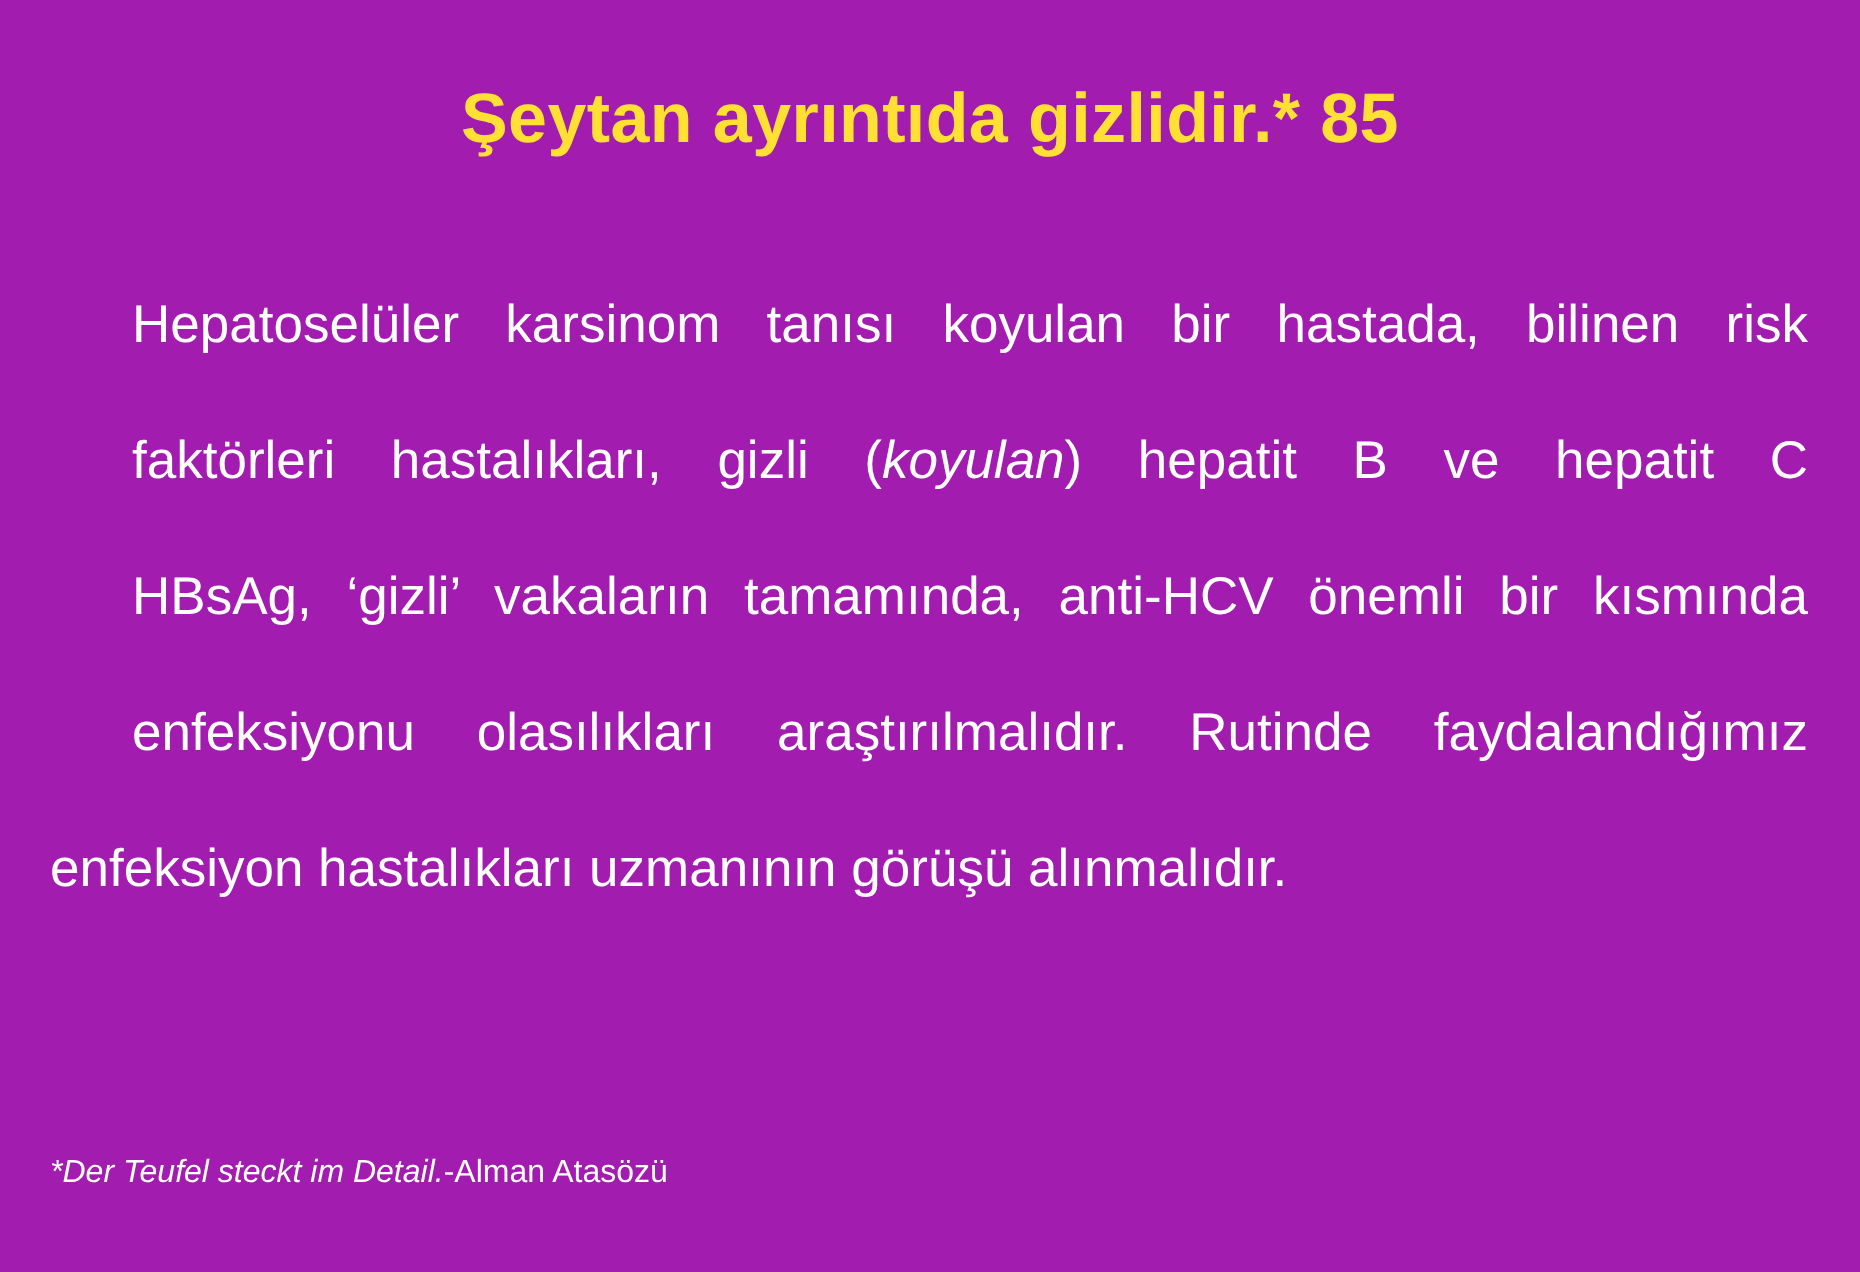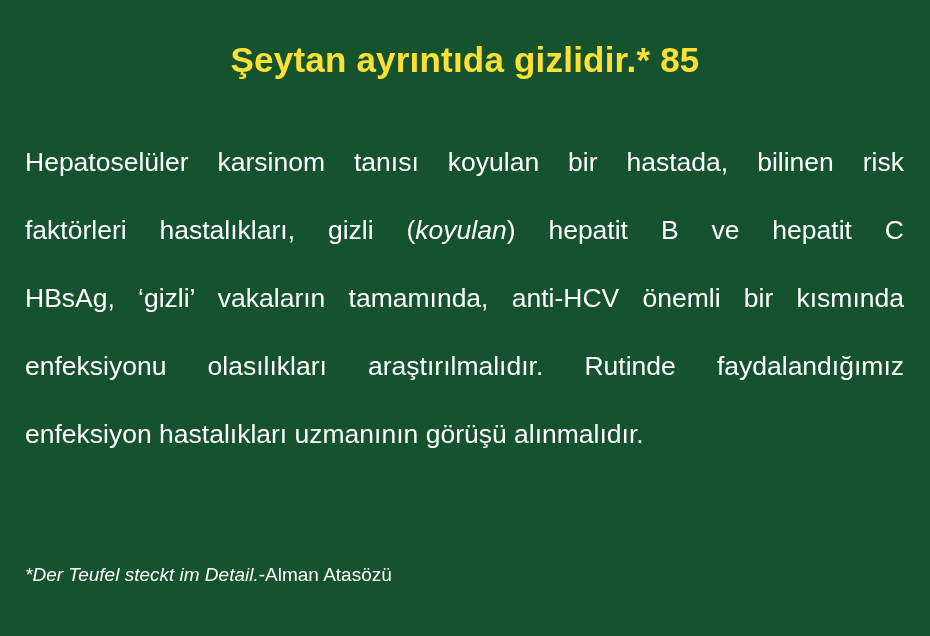--- a/index.html
+++ b/index.html
@@ -41,46 +41,47 @@
     line-height: 68px;
     text-align: justify;
     text-justify: inter-word;
   }
   
   .jline {
     display: block;
     text-align: justify;
     text-align-last: justify;
     white-space: nowrap;
+    margin-left: 41px;
   }
   .jline-last {
     display: block;
     text-align: left;
     text-align-last: left;
     white-space: nowrap;
   }
   .ital {
     font-style: italic;
   }
   #footnote {
     position: absolute;
     left: 25px;
-    top: 564px;
+    top: 578px;
     color: #FFFFFF;
-    font-size: 19px;
+    font-size: 16px;
     white-space: nowrap;
   }
   #footnote .fn-ital {
     font-style: italic;
   }
 </style>
 </head>
 <body>
 
-<div id="slide" style="background: #14532d; text-decoration: underline;">
+<div id="slide" style="background: #a21caf; text-decoration: underline;">
 
   <div id="slide-title" style="color: rgb(255, 224, 51);">Şeytan ayrıntıda gizlidir.* 85</div>
 
   <div id="body-text" style="color: rgb(255, 255, 255);">
 
     <span class="jline">Hepatoselüler  karsinom  tanısı  koyulan  bir  hastada,  bilinen  risk</span>
 
     <span class="jline"><span>faktörleri  hastalıkları,  gizli  (</span><span class="ital">koyulan</span><span>)  hepatit  B  ve  hepatit  C</span></span>
 
     <span class="jline">HBsAg,  ‘gizli’  vakaların  tamamında,  anti-HCV  önemli  bir  kısmında</span>

